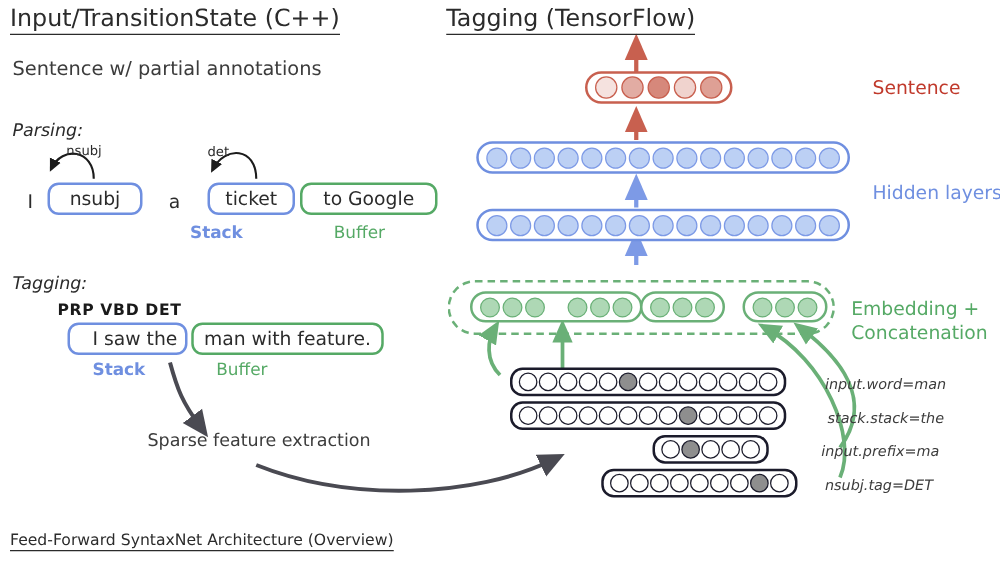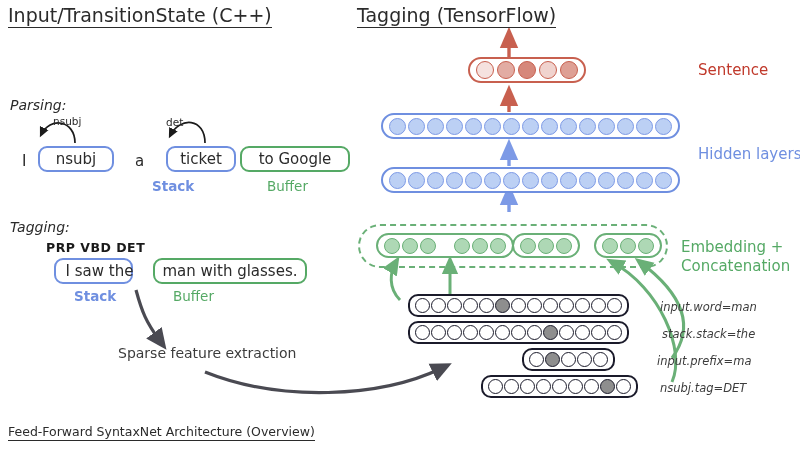--- a/index.html
+++ b/index.html
@@ -76,20 +76,21 @@
 
   svg{position:absolute;left:0;top:0;overflow:visible;}
 </style>
 </head>
 <body>
 
 <div class="stage">
 
   <div class="abs title" style="left:8px;top:6px;">Input/TransitionState (C++)</div>
 
+  <div class="abs subtitle" style="left:10px;top:46px;">Sentence w/ partial annotations</div>
 
   <div class="abs sectlabel" style="left:10px;top:97px;">Parsing:</div>
 
   <svg class="abs" style="left:0;top:0;width:800px;height:450px;pointer-events:none;">
     <defs>
       <marker id="arcHead" markerWidth="7" markerHeight="7" refX="4.5" refY="3.2" orient="auto">
         <path d="M0,0.4 L6,3.2 L0,6 Z" fill="#1b1b1b"></path>
       </marker>
       <marker id="grayHead" markerWidth="7" markerHeight="7" refX="3.2" refY="3.2" orient="auto">
         <path d="M0,0.2 L6.6,3.2 L0,6.2 Z" fill="#4a4a52"></path>
@@ -138,25 +139,25 @@
   <div class="abs tok-box" style="left:166px;top:146px;width:70px;height:26px;">
     <span class="word">ticket</span>
   </div>
 
   <div class="abs lbl-stack" style="left:152px;top:178px;">Stack</div>
   <div class="abs lbl-buffer" style="left:267px;top:178px;">Buffer</div>
 
   <div class="abs sectlabel" style="left:10px;top:219px;">Tagging:</div>
   <div class="abs tag-row" style="left:46px;top:240px;">PRP VBD DET</div>
 
-  <div class="abs tok-box" style="left:54px;top:258px;width:79px;height:26px;padding-left:12px;">
+  <div class="abs tok-box" style="left:54px;top:258px;width:96px;height:26px;padding-left:12px;">
     <span class="word">I   saw   the</span>
   </div>
   <div class="abs tok-box green" style="left:153px;top:258px;width:154px;height:26px;">
-    <span class="word">man   with   glasses.</span>
+    <span class="word">man   with   feature.</span>
   </div>
 
   <div class="abs lbl-stack" style="left:74px;top:288px;">Stack</div>
   <div class="abs lbl-buffer" style="left:173px;top:288px;">Buffer</div>
 
   <div class="abs sparse-text" style="left:118px;top:345px;">Sparse feature extraction</div>
 
   <div class="abs title" style="left:357px;top:6px;">Tagging (TensorFlow)</div>
 
   <div class="abs layer red" id="softmax-layer" style="left:468px;top:57px;height:26px;padding:0 6px;gap:3px;">

